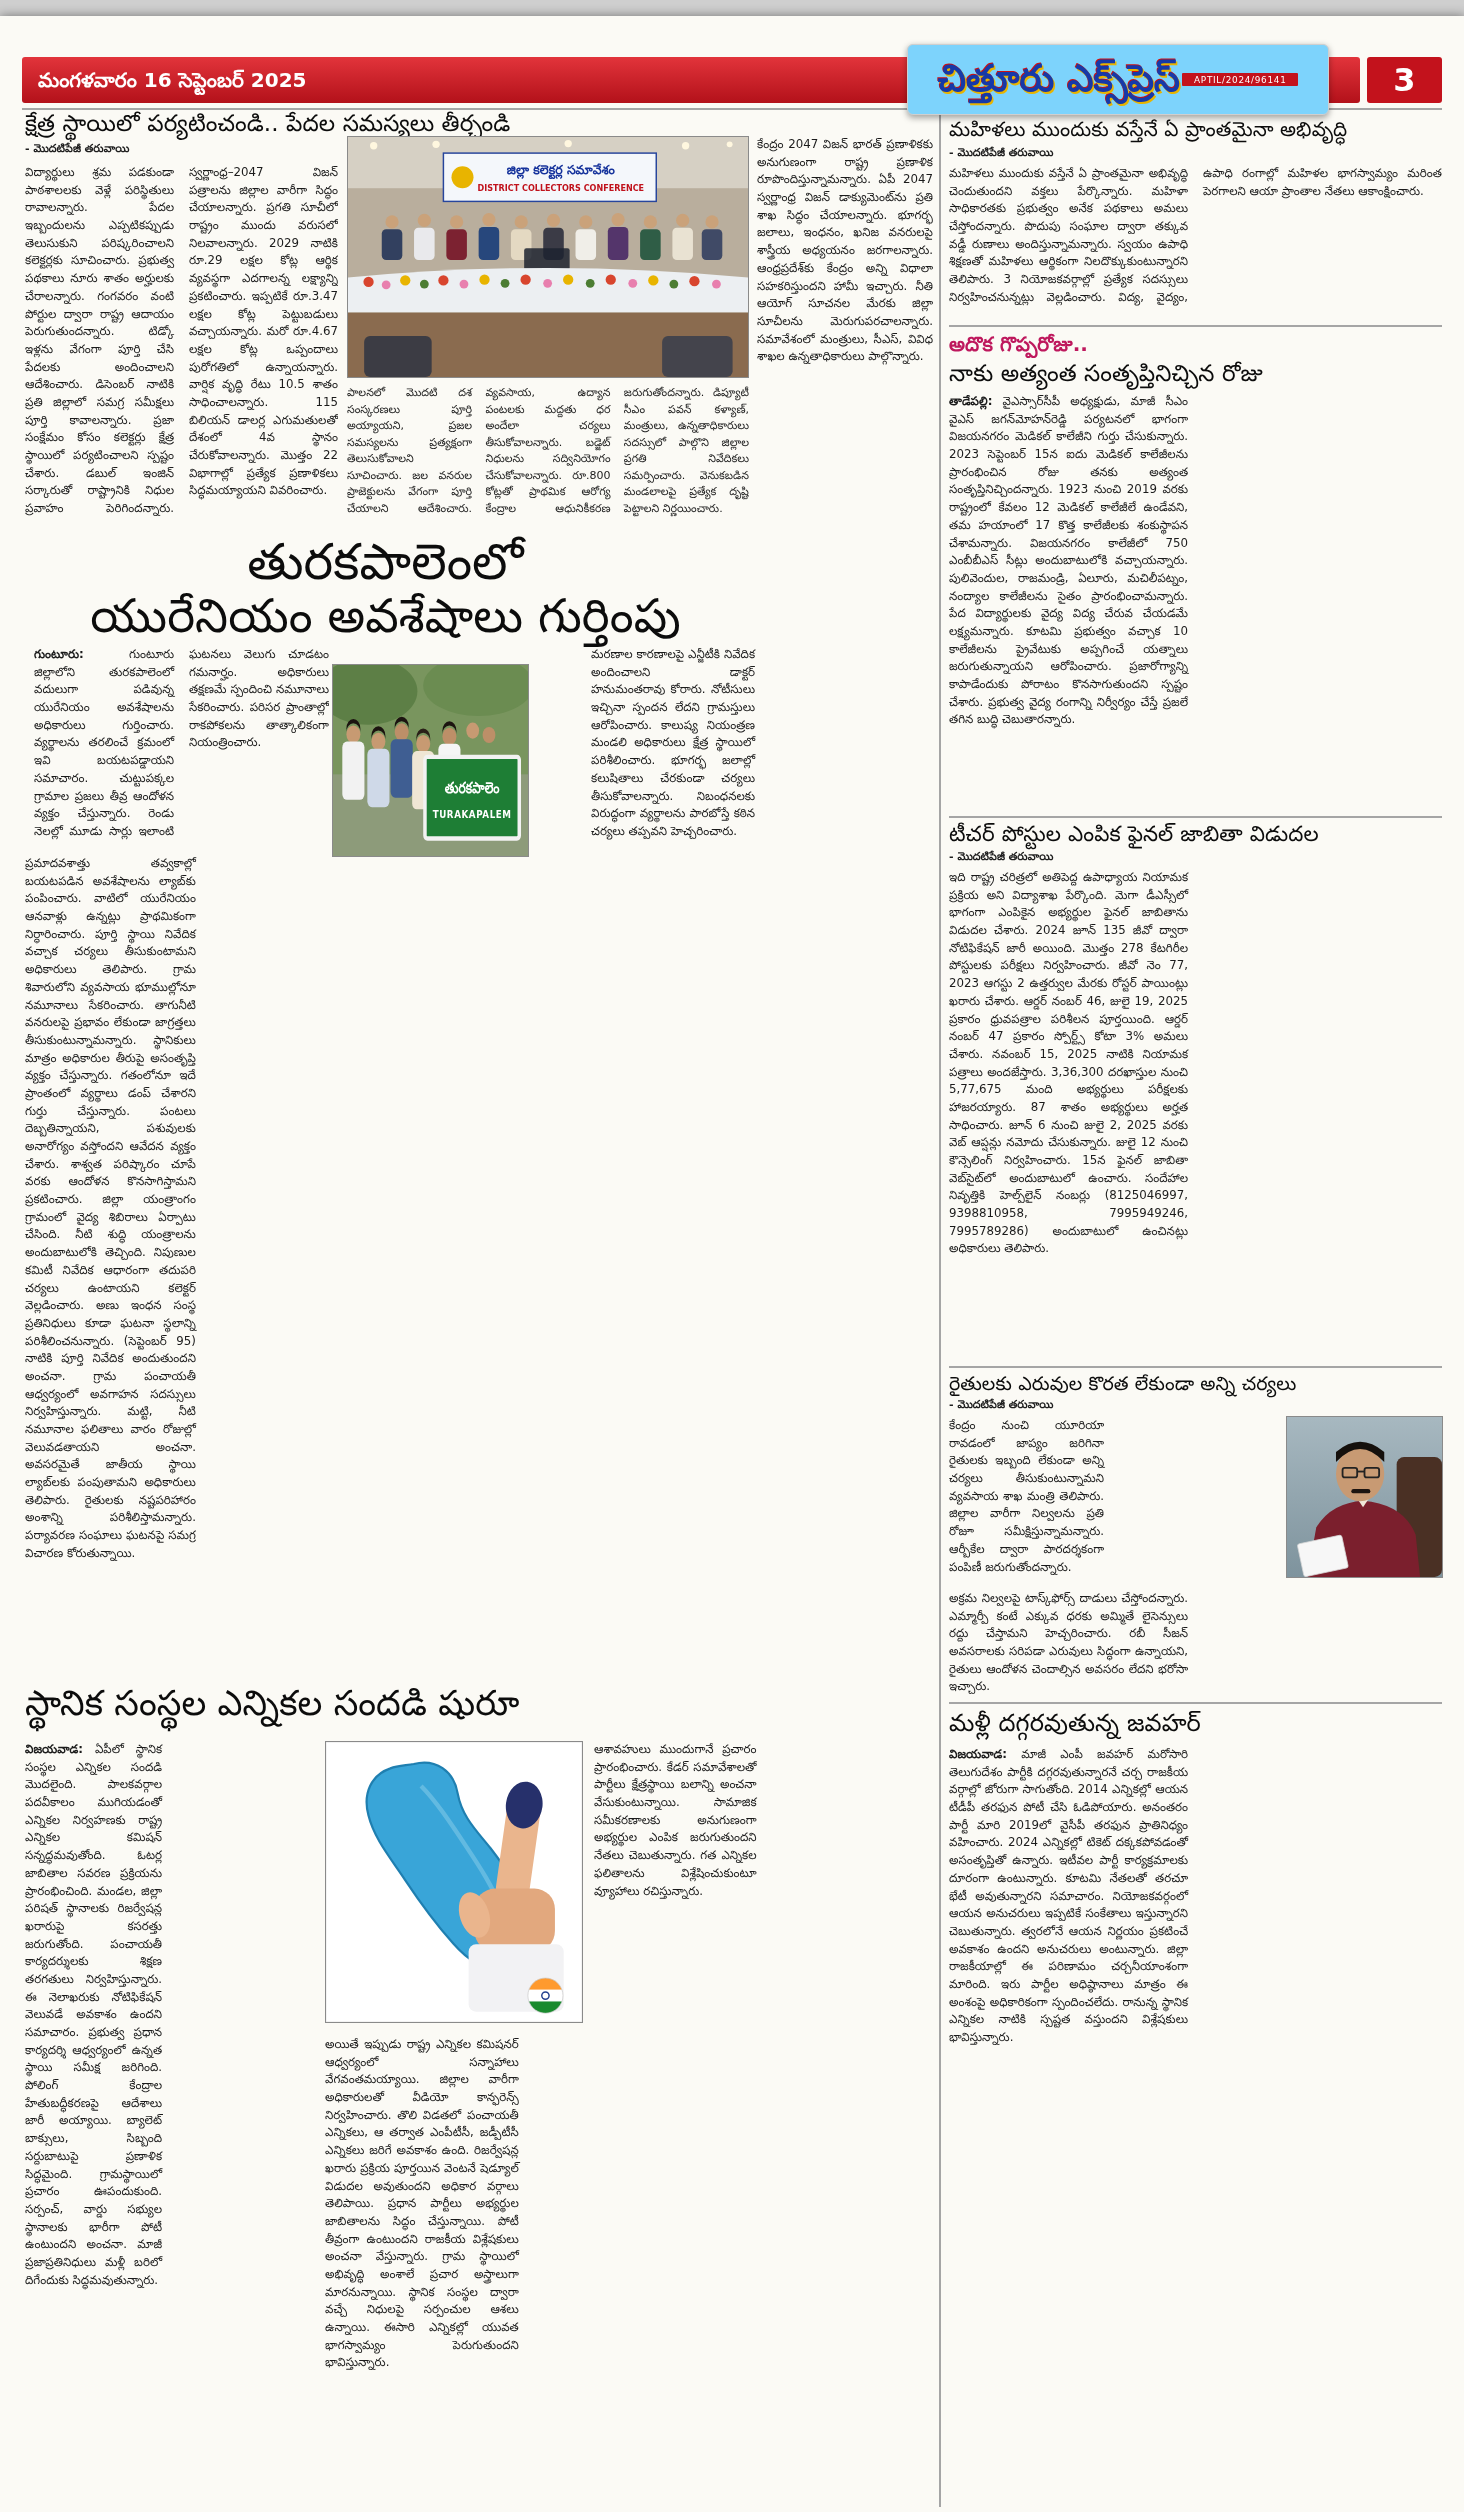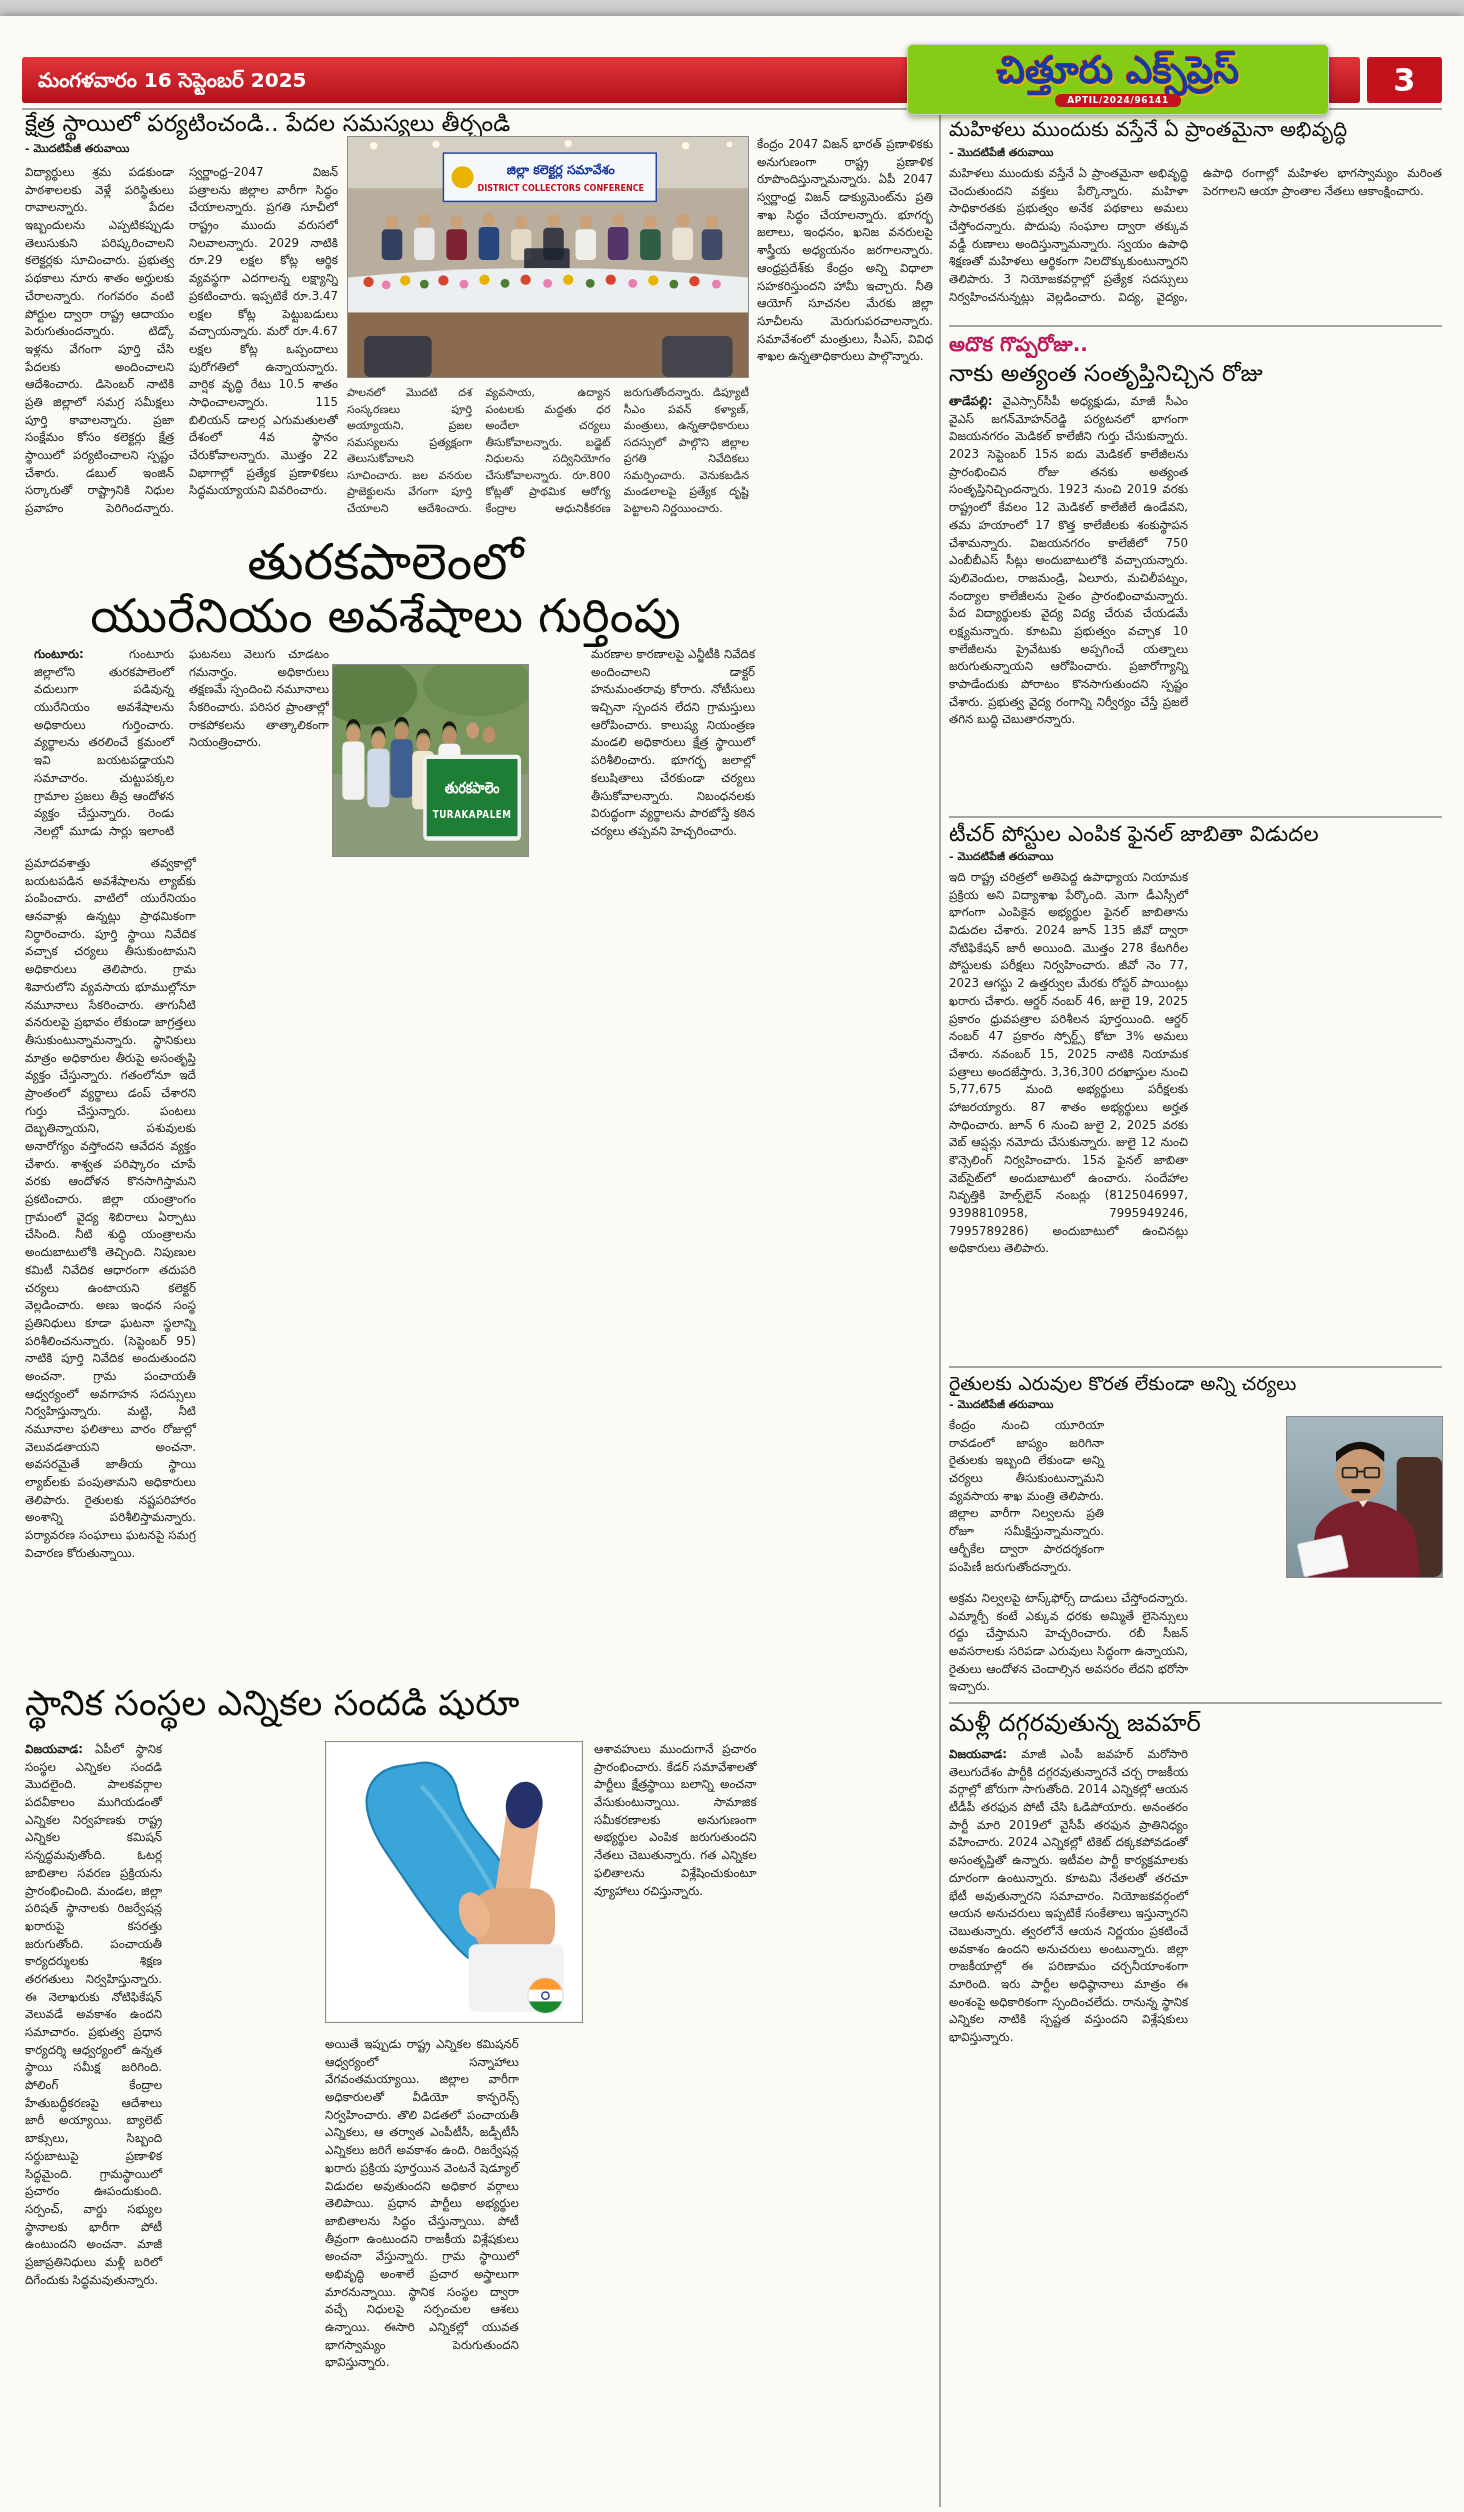--- a/index.html
+++ b/index.html
@@ -12,23 +12,23 @@
   .cols-2{column-count:2;column-gap:14.8px}
   .cols-3{column-count:3;column-gap:13.3px}
   .cols-5{column-count:5;column-gap:13.3px}
   .dateline{font-weight:700}
   .vline{background:#a5a5a5;width:1.5px}
   .hline{background:#a5a5a5;height:1.5px}
   .photo{overflow:hidden;border:0.7px solid #8a8a8a;background:#ddd}
   .photo svg{display:block;width:100%;height:100%}
   .redbar{background:linear-gradient(#e2343b,#b3111a);border-radius:3px}
   .date-text{color:#fff;font-weight:700;font-size:20px}
-  .masthead{background:#84cc16;border:1.5px solid #cfcfcf;border-radius:5.9px;display:flex;flex-direction:column;align-items:center;justify-content:center;gap:2.2px;box-shadow:0 2.2px 5.9px rgba(0,0,0,.35);z-index:2}
+  .masthead{background:#7dd3fc;border:1.5px solid #cfcfcf;border-radius:5.9px;display:flex;flex-direction:row;align-items:center;justify-content:center;gap:2.2px;box-shadow:0 2.2px 5.9px rgba(0,0,0,.35);z-index:2}
   .masthead-title{font-size:37px;font-weight:800;color:#1639a8;line-height:1.05;text-shadow:1.5px 1.5px 0 #e8b400,-0.7px -0.7px 0 #cc1111}
-  .masthead-strip{background:#c3121c;color:#fff;font-size:8.9px;font-weight:700;padding:1.5px 11.8px;border-radius:6px;letter-spacing:0.7px}
+  .masthead-strip{background:#c3121c;color:#fff;font-size:8.9px;font-weight:400;padding:1.5px 11.8px;border-radius:1px;letter-spacing:0.7px}
   .pagebox{background:#c3121c;color:#fff;font-weight:800;font-size:32px;display:flex;align-items:center;justify-content:center;border-radius:3px}
   .kicker{font-weight:700;color:#be185d}
 </style>
 </head>
 <body>
 
 <div class="page">
 
   <div class="abs redbar" style="left:22px;top:41px;width:1338px;height:46px"></div>
   <div class="abs date-text" style="left:38px;top:52px">మంగళవారం 16 సెప్టెంబర్ 2025</div>

